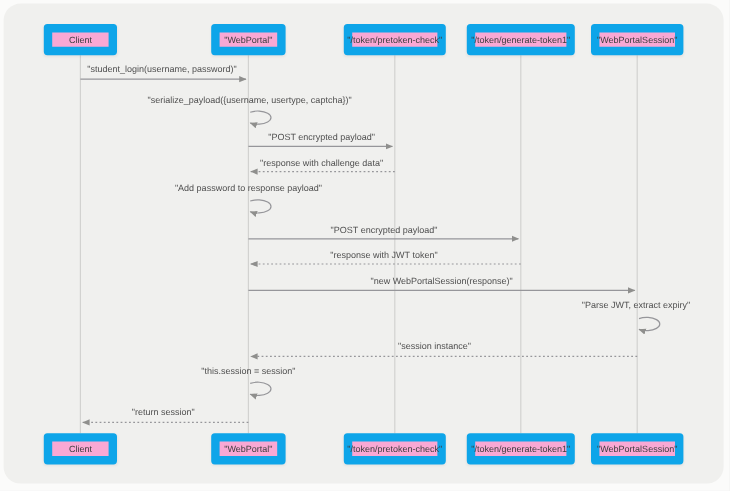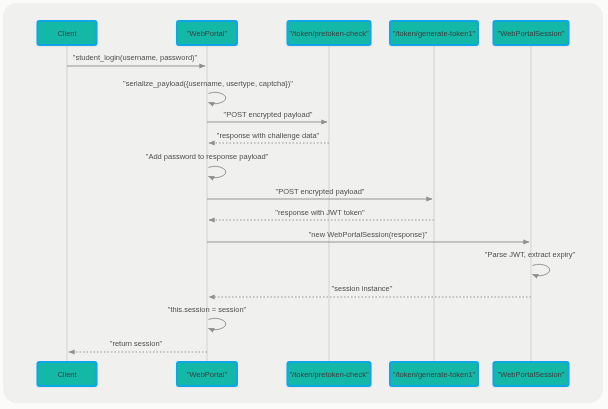--- a/index.html
+++ b/index.html
@@ -7,22 +7,22 @@
     width:608px;height:409px;position:relative;overflow:hidden;
     background:#fbfbfa;
     font-family:"Liberation Sans", sans-serif;
   }
   .canvas{
     position:absolute;left:3px;top:3px;width:600px;height:400px;
     background:#f0f0ee;border-radius:14px;
   }
   .layer{position:absolute;left:0;top:0;width:608px;height:409px;}
   .pbox{
-    position:absolute;height:26px;background:#14b8a6;
-    border:2px solid #0ea5e9;border-radius:3px;
+    position:absolute;height:26px;background:#f9a8d4;
+    border:7px solid #0ea5e9;border-radius:3px;
     box-shadow:0 1px 2px rgba(0,0,0,0.05);
     display:flex;align-items:center;justify-content:center;
     transform:translateX(-50%);
     font-size:7.5px;color:#3d3d3d;white-space:nowrap;
     box-sizing:border-box;
   }
   .pbox.top{top:20px;}
   .pbox.bottom{top:361px;}
   .msg{
     position:absolute;transform:translateX(-50%);

